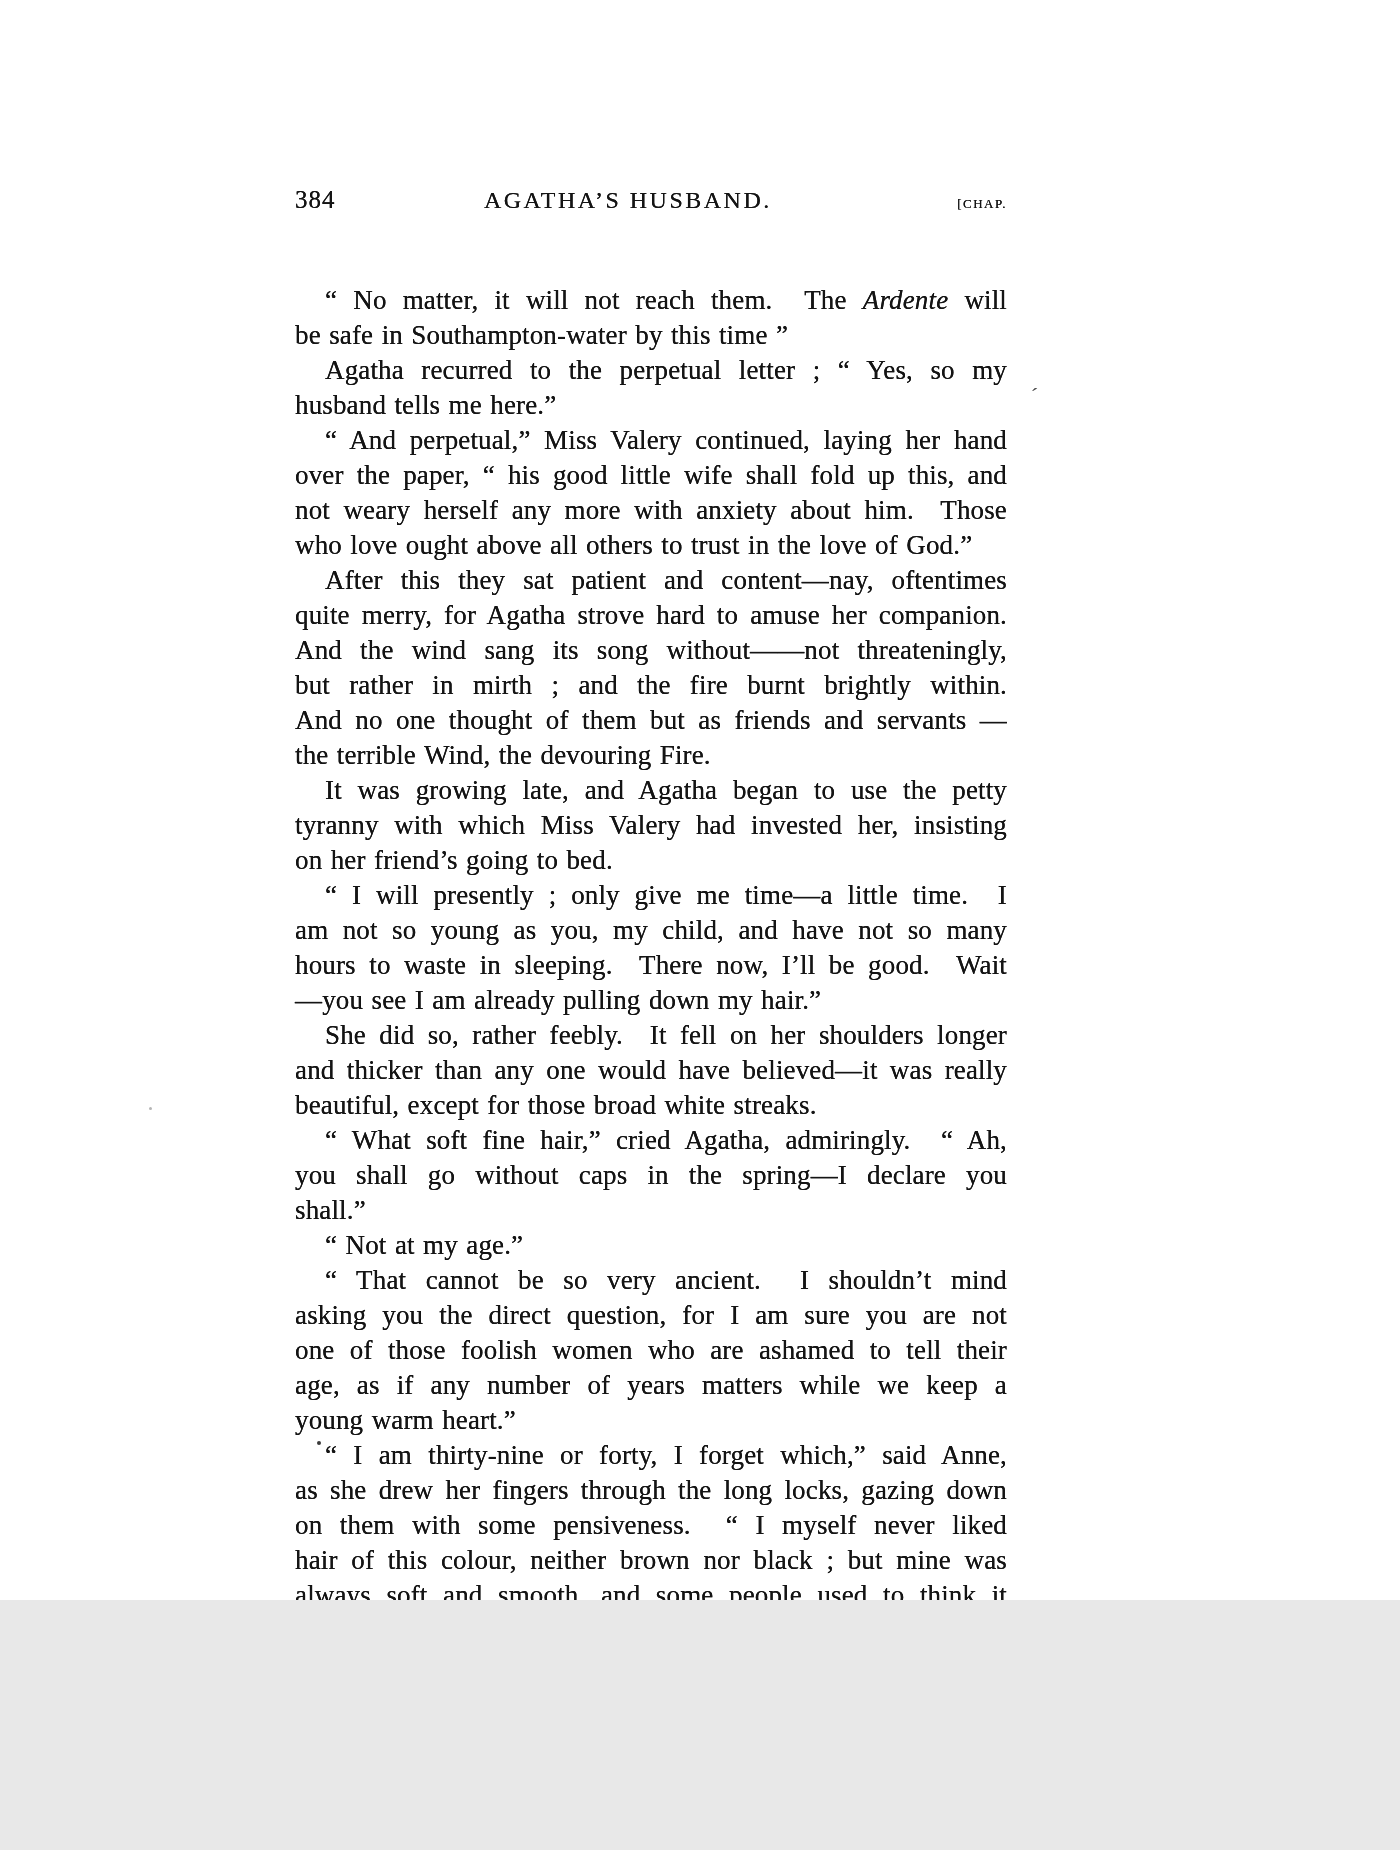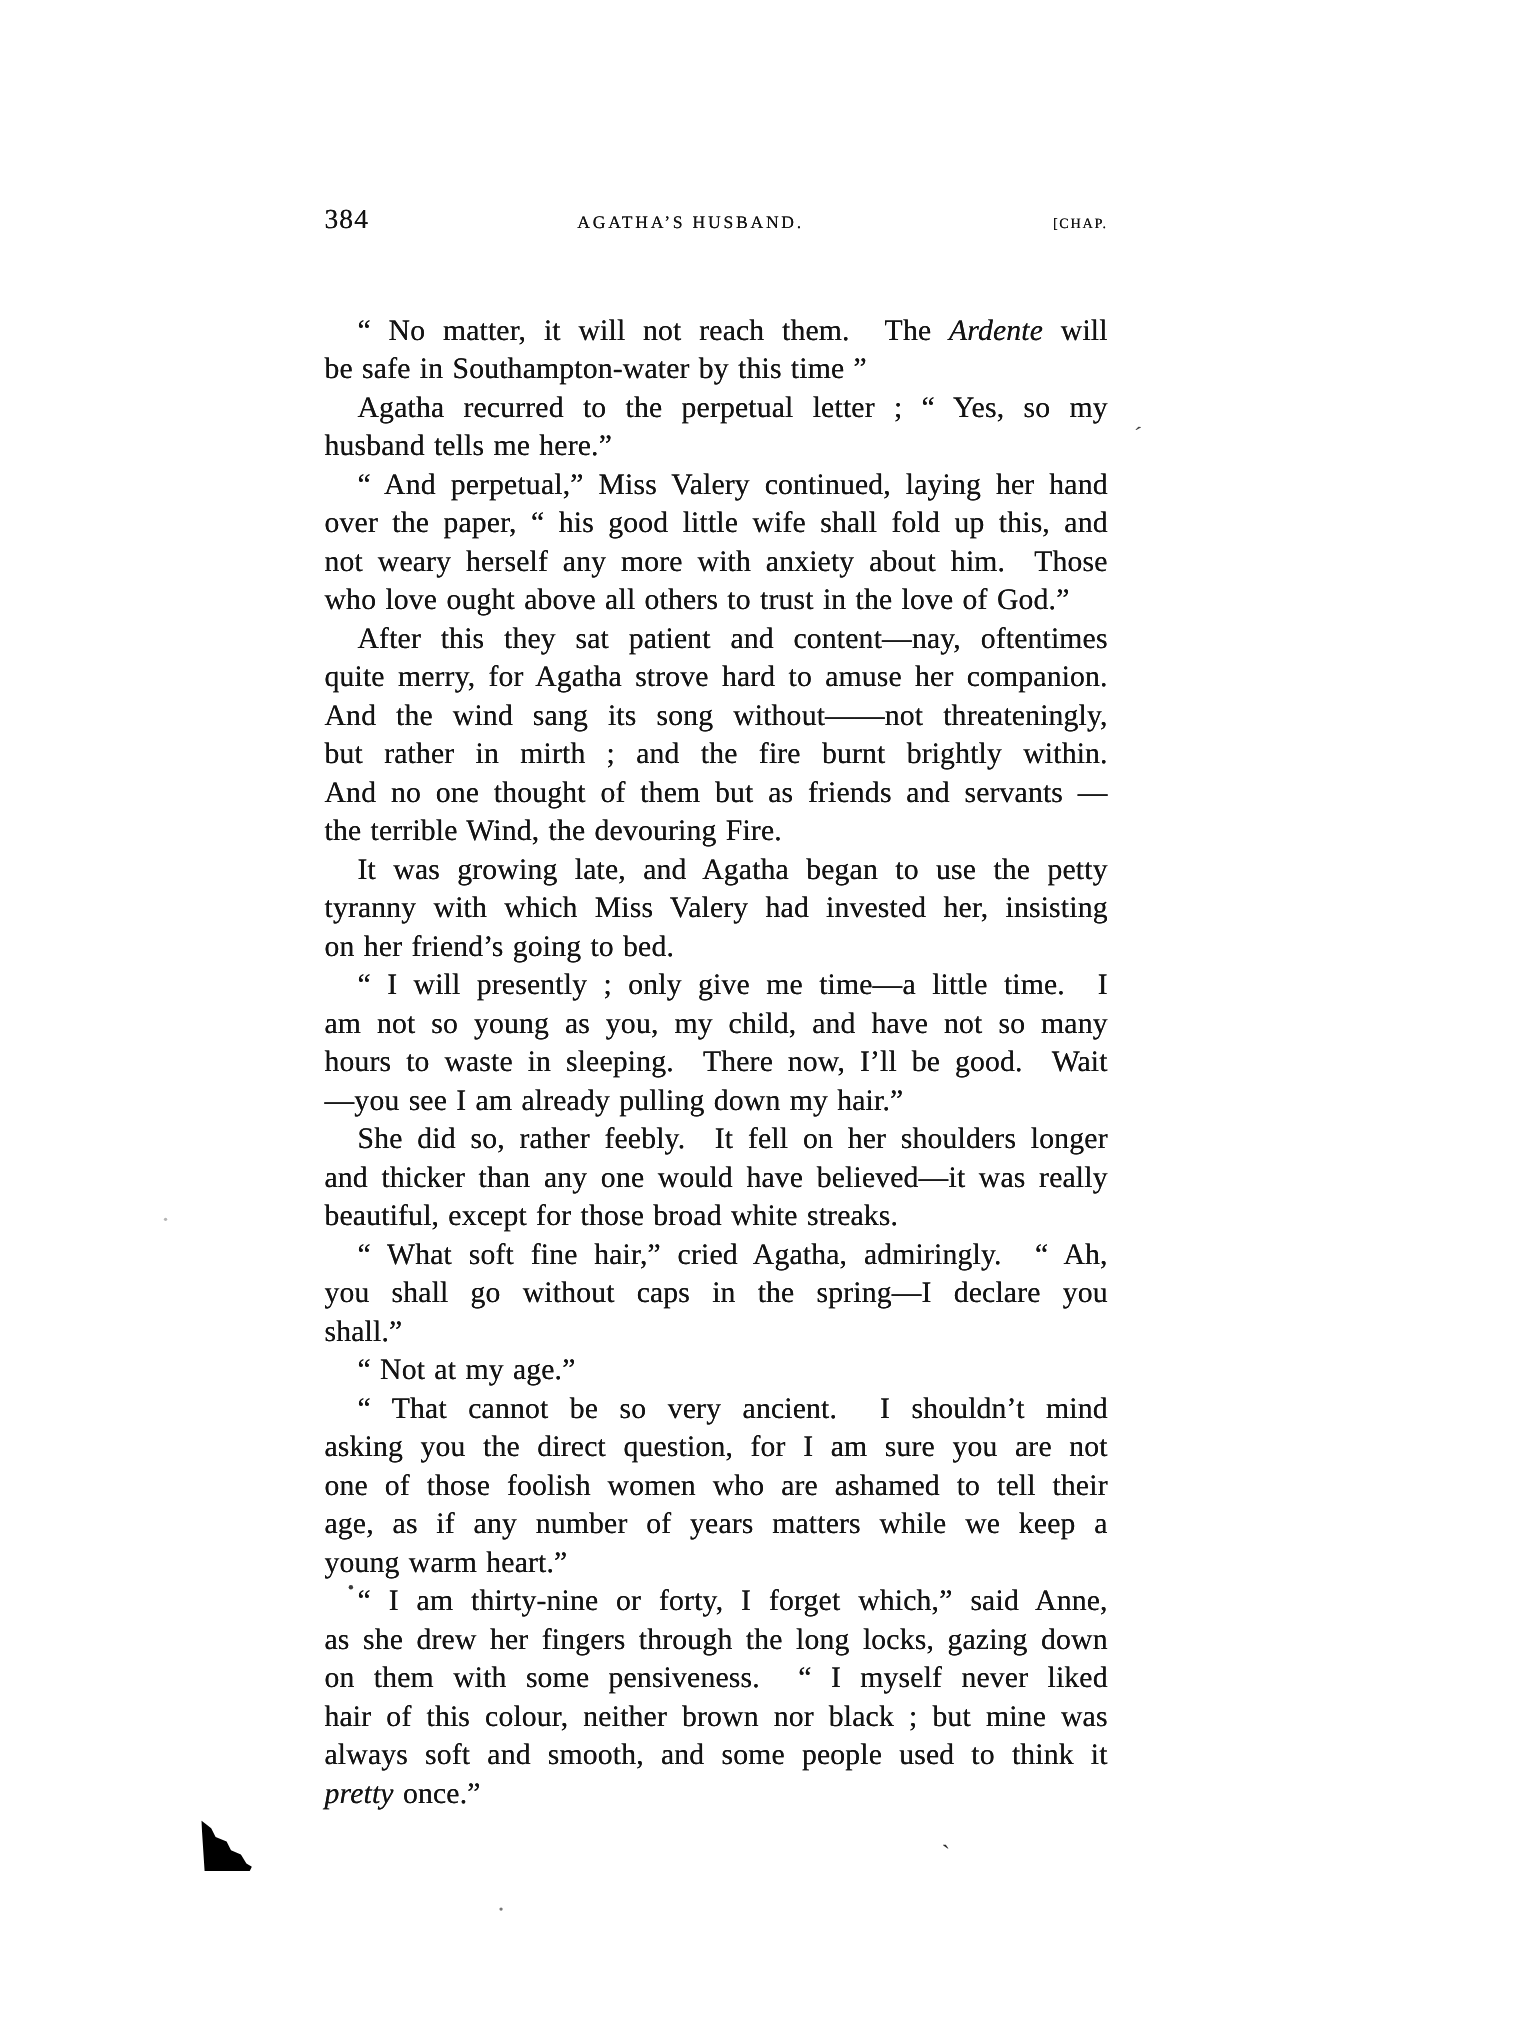--- a/index.html
+++ b/index.html
@@ -1,19 +1,19 @@
 <!DOCTYPE html>
 <html><head>
 <meta charset="utf-8">
 <style>
   html, body { margin: 0; padding: 0; background: #e8e8e8; }
   .page {
     position: relative;
     width: 1400px;
-    height: 1850px;
+    height: 1600px;
     background: #ffffff;
     overflow: hidden;
     font-family: "Liberation Serif", "DejaVu Serif", serif;
     color: #141414;
   }
   
   .header {
     position: absolute;
     left: 295px;
     top: 186px;
@@ -21,21 +21,21 @@
     display: flex;
     align-items: baseline;
     justify-content: space-between;
   }
   .page-number {
     font-size: 25px;
     letter-spacing: 1px;
     text-shadow: 0 0 0.5px currentColor;
   }
   .running-title {
-    font-size: 16px;
+    font-size: 24px;
     letter-spacing: 2.5px;
     text-shadow: 0 0 0.6px currentColor;
     transform: translateX(-24px);
     margin-left: 11px;
   }
   .chapter-marker {
     font-size: 13px;
     letter-spacing: 1.5px;
     text-shadow: 0 0 0.5px currentColor;
   }

